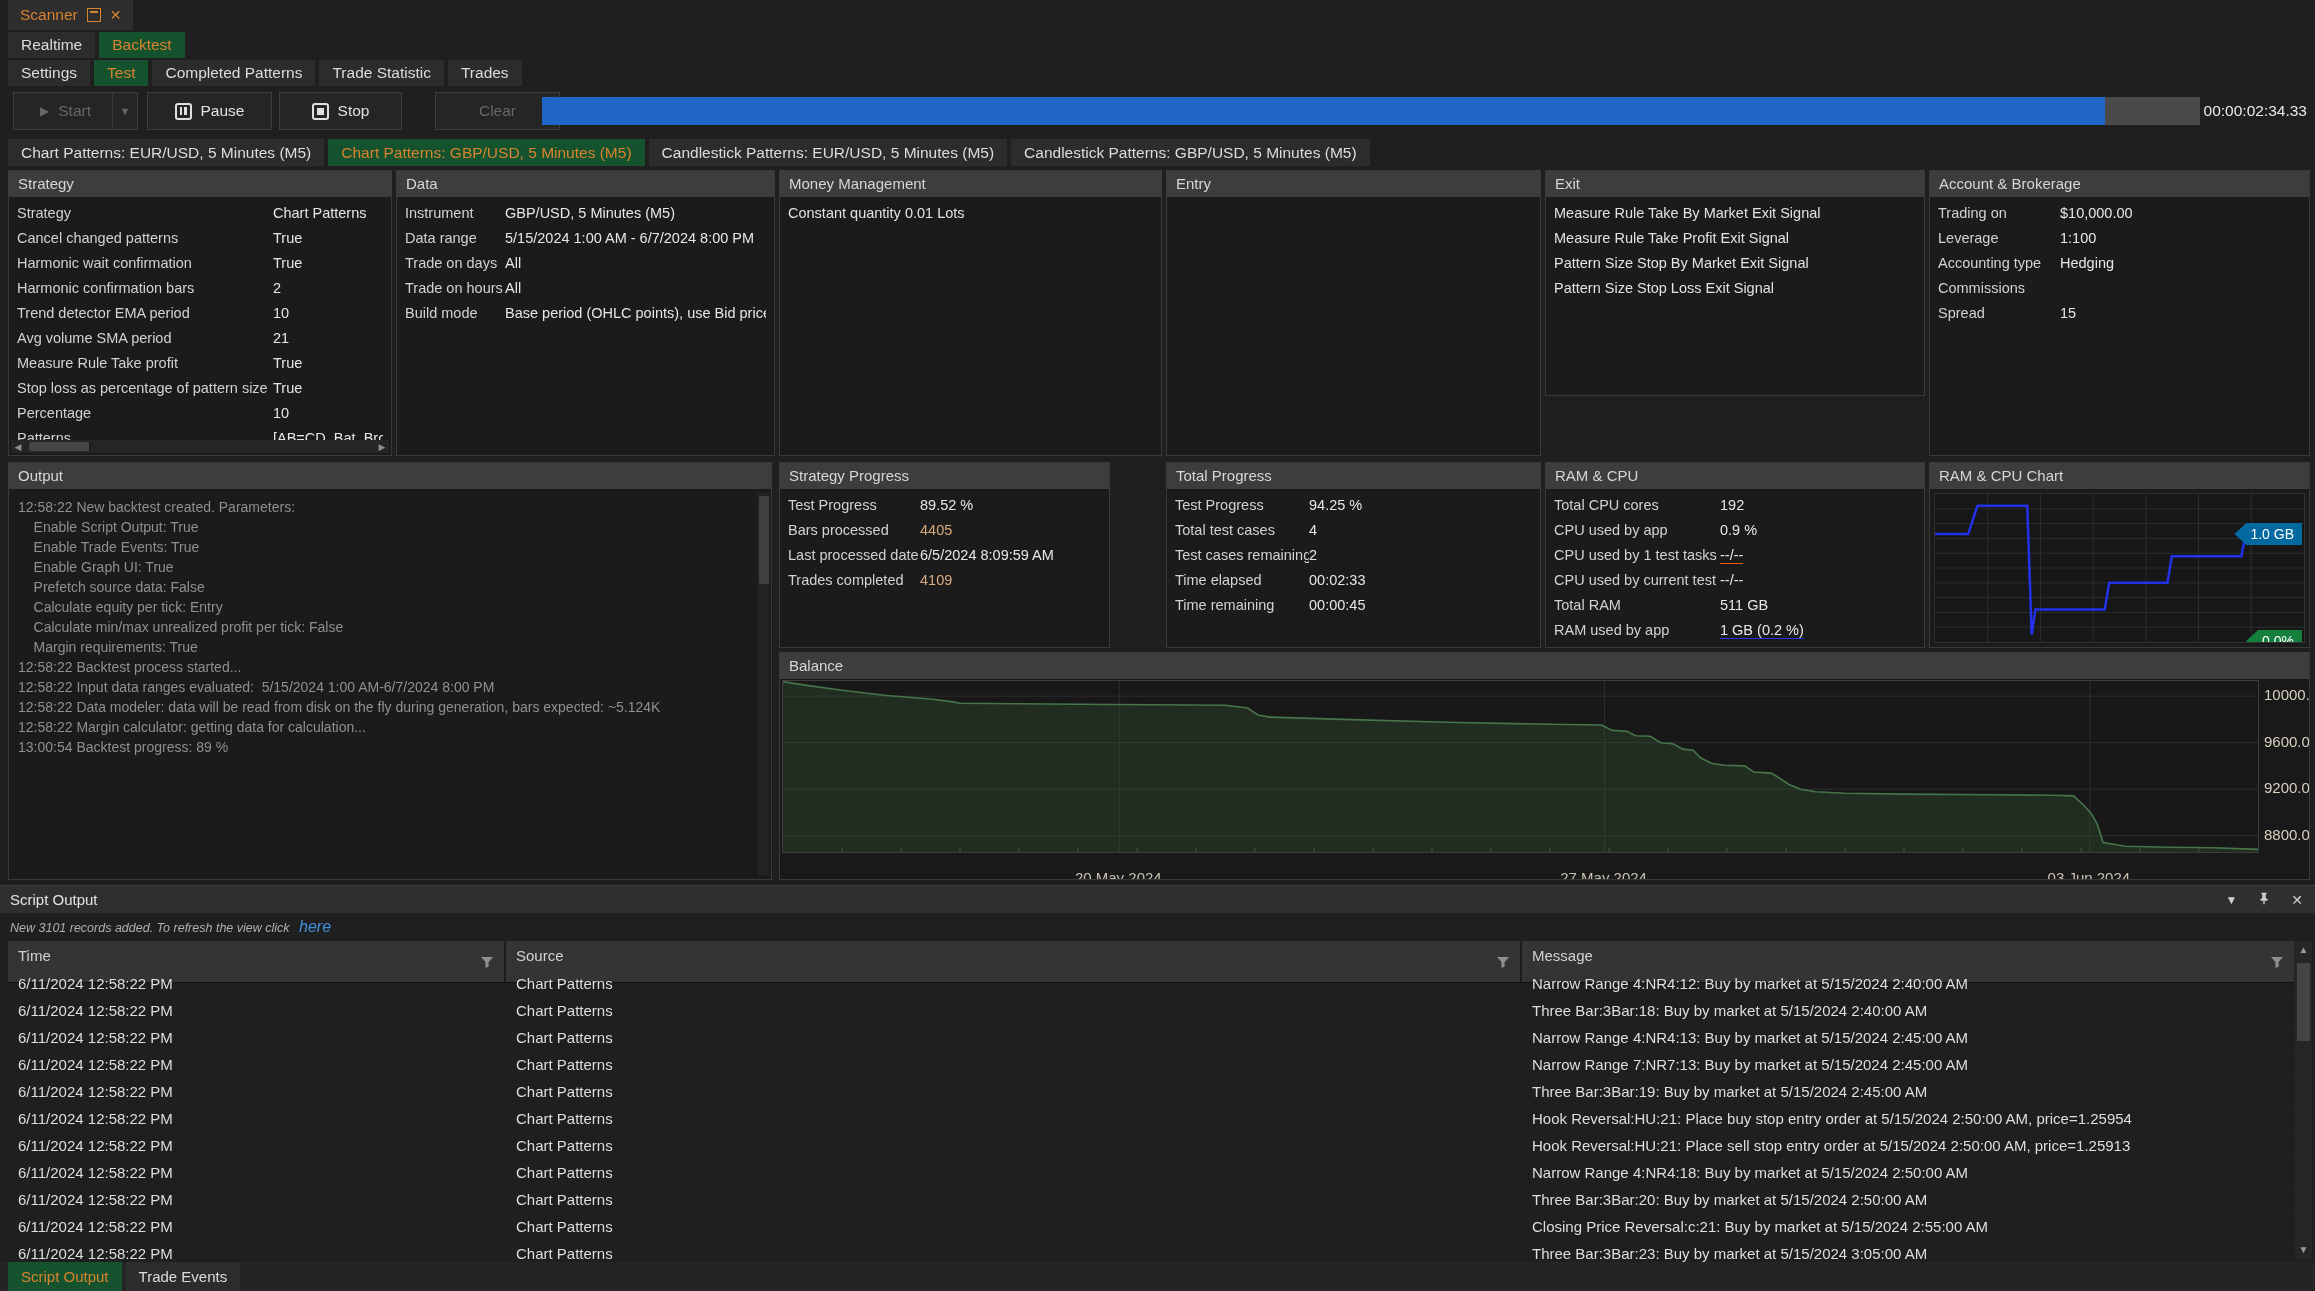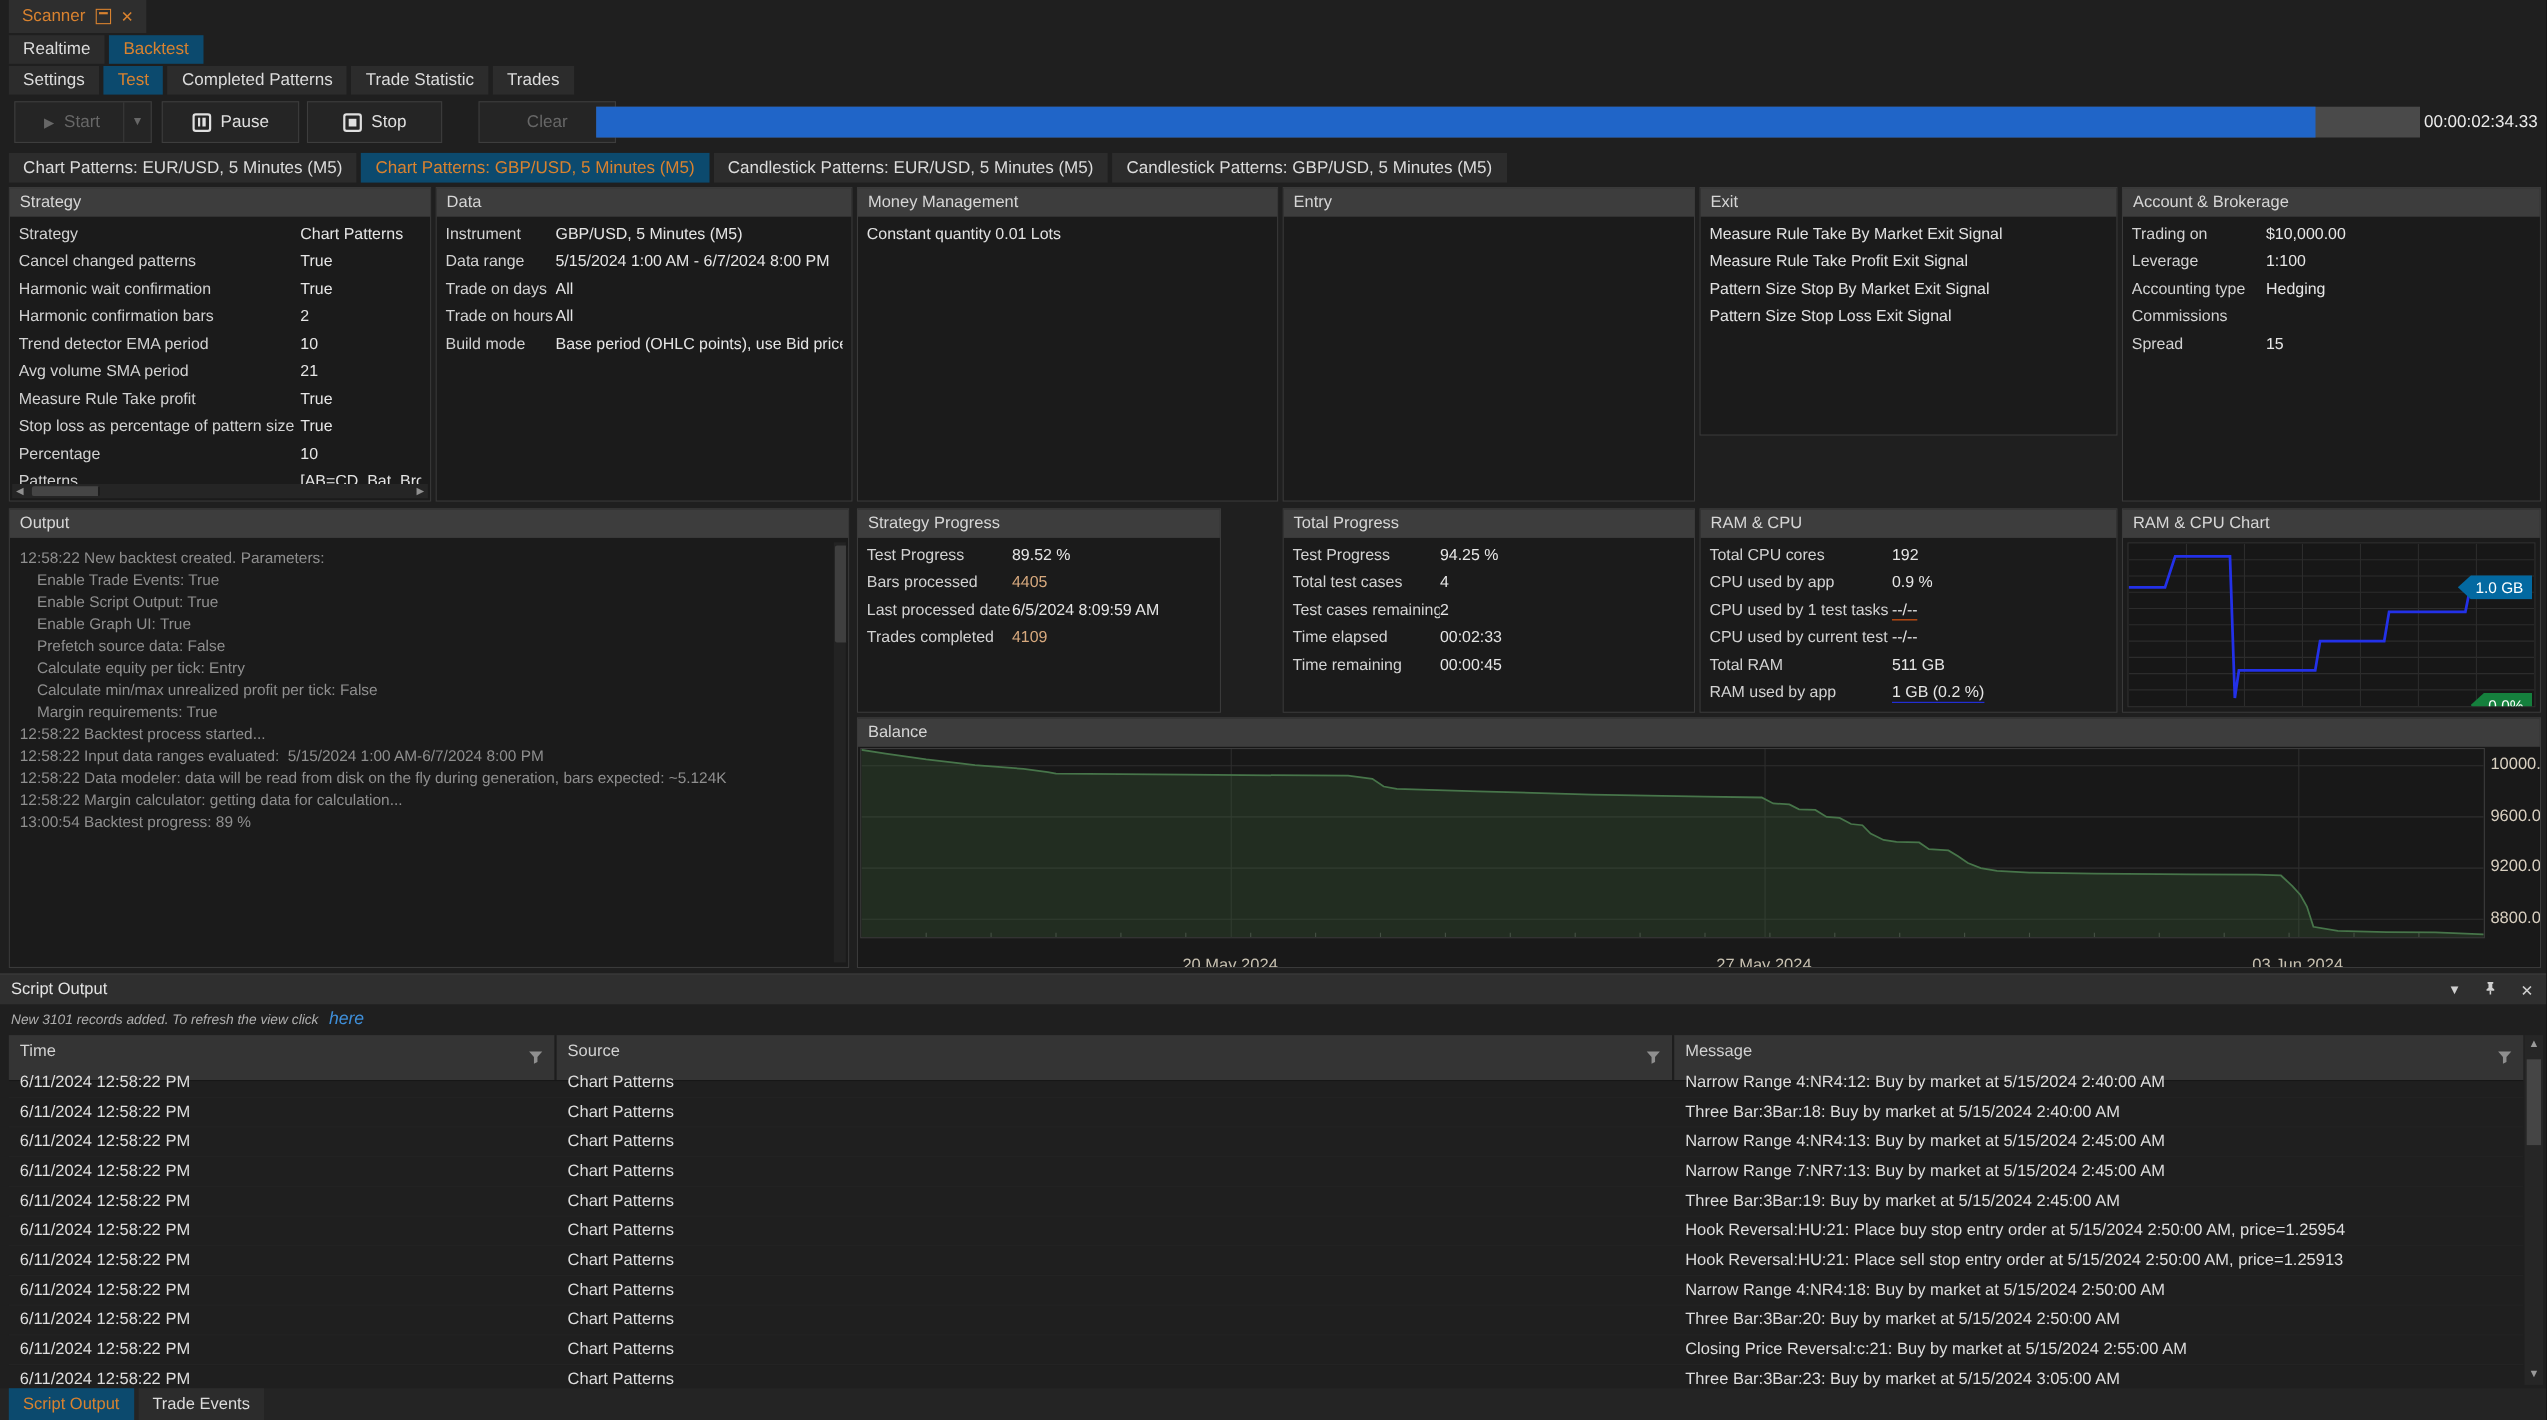--- a/index.html
+++ b/index.html
@@ -2,21 +2,21 @@
 <html><head>
 <meta charset="utf-8">
 <style>
   html,body{margin:0;padding:0;background:#111;}
   .stage{position:relative;width:2315px;height:1291px;background:#1f1f1f;
     font-family:"Liberation Sans","DejaVu Sans",sans-serif;color:#d6d6d6;overflow:hidden;}
   
   .trow{position:absolute;left:0;display:flex;align-items:stretch;}
   .tab{display:inline-flex;align-items:center;padding:0 13px;margin-right:4px;
     background:#2c2c2c;color:#dcdcdc;font-size:15.5px;white-space:nowrap;cursor:pointer;}
-  .tab.active{background:#0c4a6e;color:#d9822f;}
+  .tab.active{background:#14532d;color:#d9822f;}
   .wintab{display:inline-flex;align-items:center;gap:9px;padding:0 12px;background:#2e2e2e;
     color:#d9822f;font-size:15.5px;cursor:pointer;}
   .wicon{width:12px;height:12px;border:1.5px solid #d9822f;position:relative;display:inline-block;}
   .wicon:before{content:"";position:absolute;left:2px;top:2px;right:2px;height:2px;background:#d9822f;}
   .wclose{color:#d9822f;font-size:14px;line-height:1;}
   
   .btn{position:absolute;top:92px;height:38px;background:#252525;border:1px solid #3d3d3d;
     color:#e0e0e0;font-size:15.5px;display:flex;align-items:center;justify-content:center;gap:9px;box-sizing:border-box;cursor:pointer;}
   .btn.disabled{color:#676767;cursor:default;}
   .startwrap .caret{position:absolute;right:0;top:0;bottom:0;width:24px;border-left:1px solid #3a3a3a;
@@ -274,22 +274,22 @@
           <span class="k">Spread</span>
           <span class="v">15</span>
         </div>
       </div>
   </div>
 
   <div class="panel" style="left:8px;top:462px;width:764px;height:418px;">
     <div class="panel-h">Output</div>
     <div class="panel-b" style="padding-top:8px;">
         <div class="logline">12:58:22 New backtest created. Parameters:</div>
+        <div class="logline">    Enable Script Output: True</div>
         <div class="logline">    Enable Trade Events: True</div>
-        <div class="logline">    Enable Script Output: True</div>
         <div class="logline">    Enable Graph UI: True</div>
         <div class="logline">    Prefetch source data: False</div>
         <div class="logline">    Calculate equity per tick: Entry</div>
         <div class="logline">    Calculate min/max unrealized profit per tick: False</div>
         <div class="logline">    Margin requirements: True</div>
         <div class="logline">12:58:22 Backtest process started...</div>
         <div class="logline">12:58:22 Input data ranges evaluated:  5/15/2024 1:00 AM-6/7/2024 8:00 PM</div>
         <div class="logline">12:58:22 Data modeler: data will be read from disk on the fly during generation, bars expected: ~5.124K</div>
         <div class="logline">12:58:22 Margin calculator: getting data for calculation...</div>
         <div class="logline">13:00:54 Backtest progress: 89 %</div>

